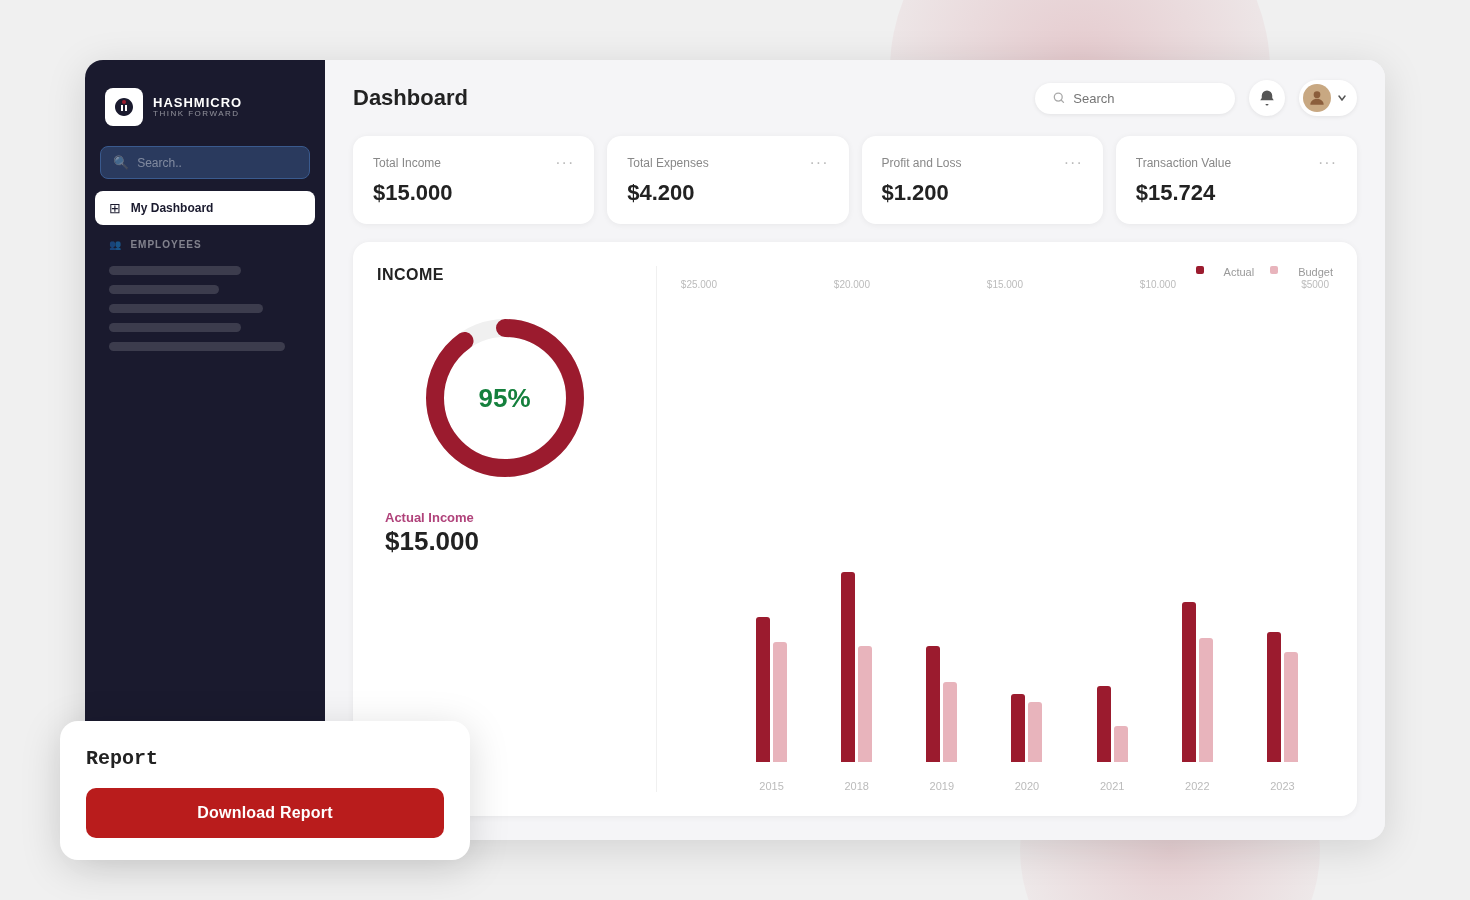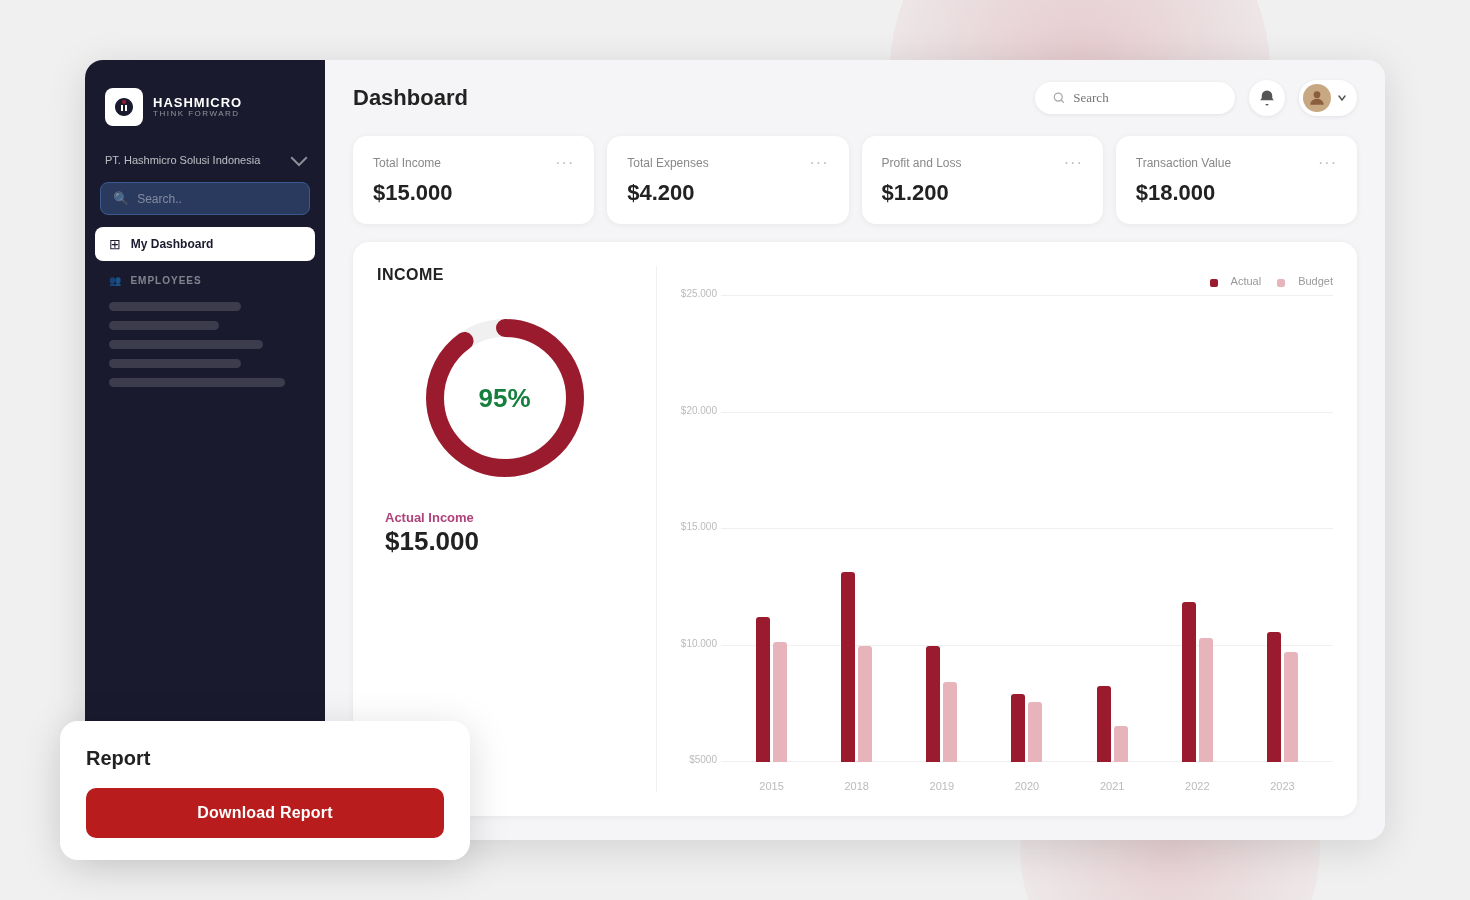--- a/index.html
+++ b/index.html
@@ -243,21 +243,20 @@
       width: 200px;
       box-shadow: 0 1px 4px rgba(0,0,0,0.08);
     }
 
     .search-bar input {
       border: none;
       outline: none;
       font-size: 13px;
       color: #555;
       width: 100%;
-      font-family: Liberation Serif, serif;
     }
 
     .bell-btn {
       width: 36px;
       height: 36px;
       background: white;
       border-radius: 50%;
       display: flex;
       align-items: center;
       justify-content: center;
@@ -416,45 +415,44 @@
 
     .chart-legend {
       display: flex;
       gap: 16px;
       justify-content: flex-end;
       margin-bottom: 8px;
     }
 
     .legend-item {
       display: flex;
-      align-items: flex-end;
-      gap: 13px;
+      align-items: flex-start;
+      gap: 20px;
       font-size: 11px;
       color: #999;
-      margin-top: 9px;
     }
 
     .legend-dot {
       width: 8px;
       height: 8px;
       border-radius: 2px;
     }
 
     .chart-area {
       flex: 1;
       position: relative;
       display: flex;
       flex-direction: column;
     }
 
     .chart-grid {
       position: absolute;
       top: 0; left: 40px; right: 0; bottom: 30px;
       display: flex;
-      flex-direction: column;
+      flex-direction: row;
       justify-content: space-between;
     }
 
     .grid-line {
       border-top: 1px solid #f0f0f0;
       position: relative;
     }
 
     .grid-label {
       position: absolute;
@@ -519,20 +517,21 @@
       padding: 26px 26px 22px 26px;
       box-shadow: 0 8px 40px rgba(0,0,0,0.15);
       z-index: 10;
     }
 
     .report-title {
       font-size: 20px;
       font-weight: 800;
       color: #222;
       margin-bottom: 18px;
+      font-family: Liberation Mono, monospace;
     }
 
     .report-item {
       display: flex;
       align-items: center;
       gap: 14px;
       margin-bottom: 20px;
     }
 
     .report-icon-wrap {
@@ -593,24 +592,20 @@
           <path d="M11 2C6.03 2 2 6.03 2 11s4.03 9 9 9 9-4.03 9-9-4.03-9-9-9zm-1 13H8V9h2v6zm4 0h-2V9h2v6z" fill="#1a1a2e"></path>
           <circle cx="11" cy="6" r="2" fill="#9b1b2e"></circle>
         </svg>
       </div>
       <div class="logo-text">
         <span class="logo-name">HASHMICRO</span>
         <span class="logo-tagline">THINK FORWARD</span>
       </div>
     </div>
 
-    <div class="company-selector">
-      <span>PT. Hashmicro Solusi Indonesia</span>
-      <div class="chevron-down"></div>
-    </div>
 
     <div class="sidebar-search">
       <span class="search-icon-small">🔍</span>
       <input type="text" placeholder="Search.." style="">
     </div>
 
     <div class="sidebar-nav">
       <div class="nav-item-active">
         <span class="nav-icon">⊞</span>
         <span class="nav-label">My Dashboard</span>
@@ -680,21 +675,21 @@
           <span class="stat-label">Profit and Loss</span>
           <span class="stat-more">···</span>
         </div>
         <span class="stat-value">$1.200</span>
       </div>
       <div class="stat-card">
         <div class="stat-card-header">
           <span class="stat-label">Transaction Value</span>
           <span class="stat-more">···</span>
         </div>
-        <span class="stat-value">$18.000</span>
+        <span class="stat-value">$15.724</span>
       </div>
     </div>
 
     <div class="income-section">
 
       <div class="income-left">
         <span class="income-title">INCOME</span>
         <div class="donut-container">
           <svg class="donut-svg" viewBox="0 0 180 180">
 

